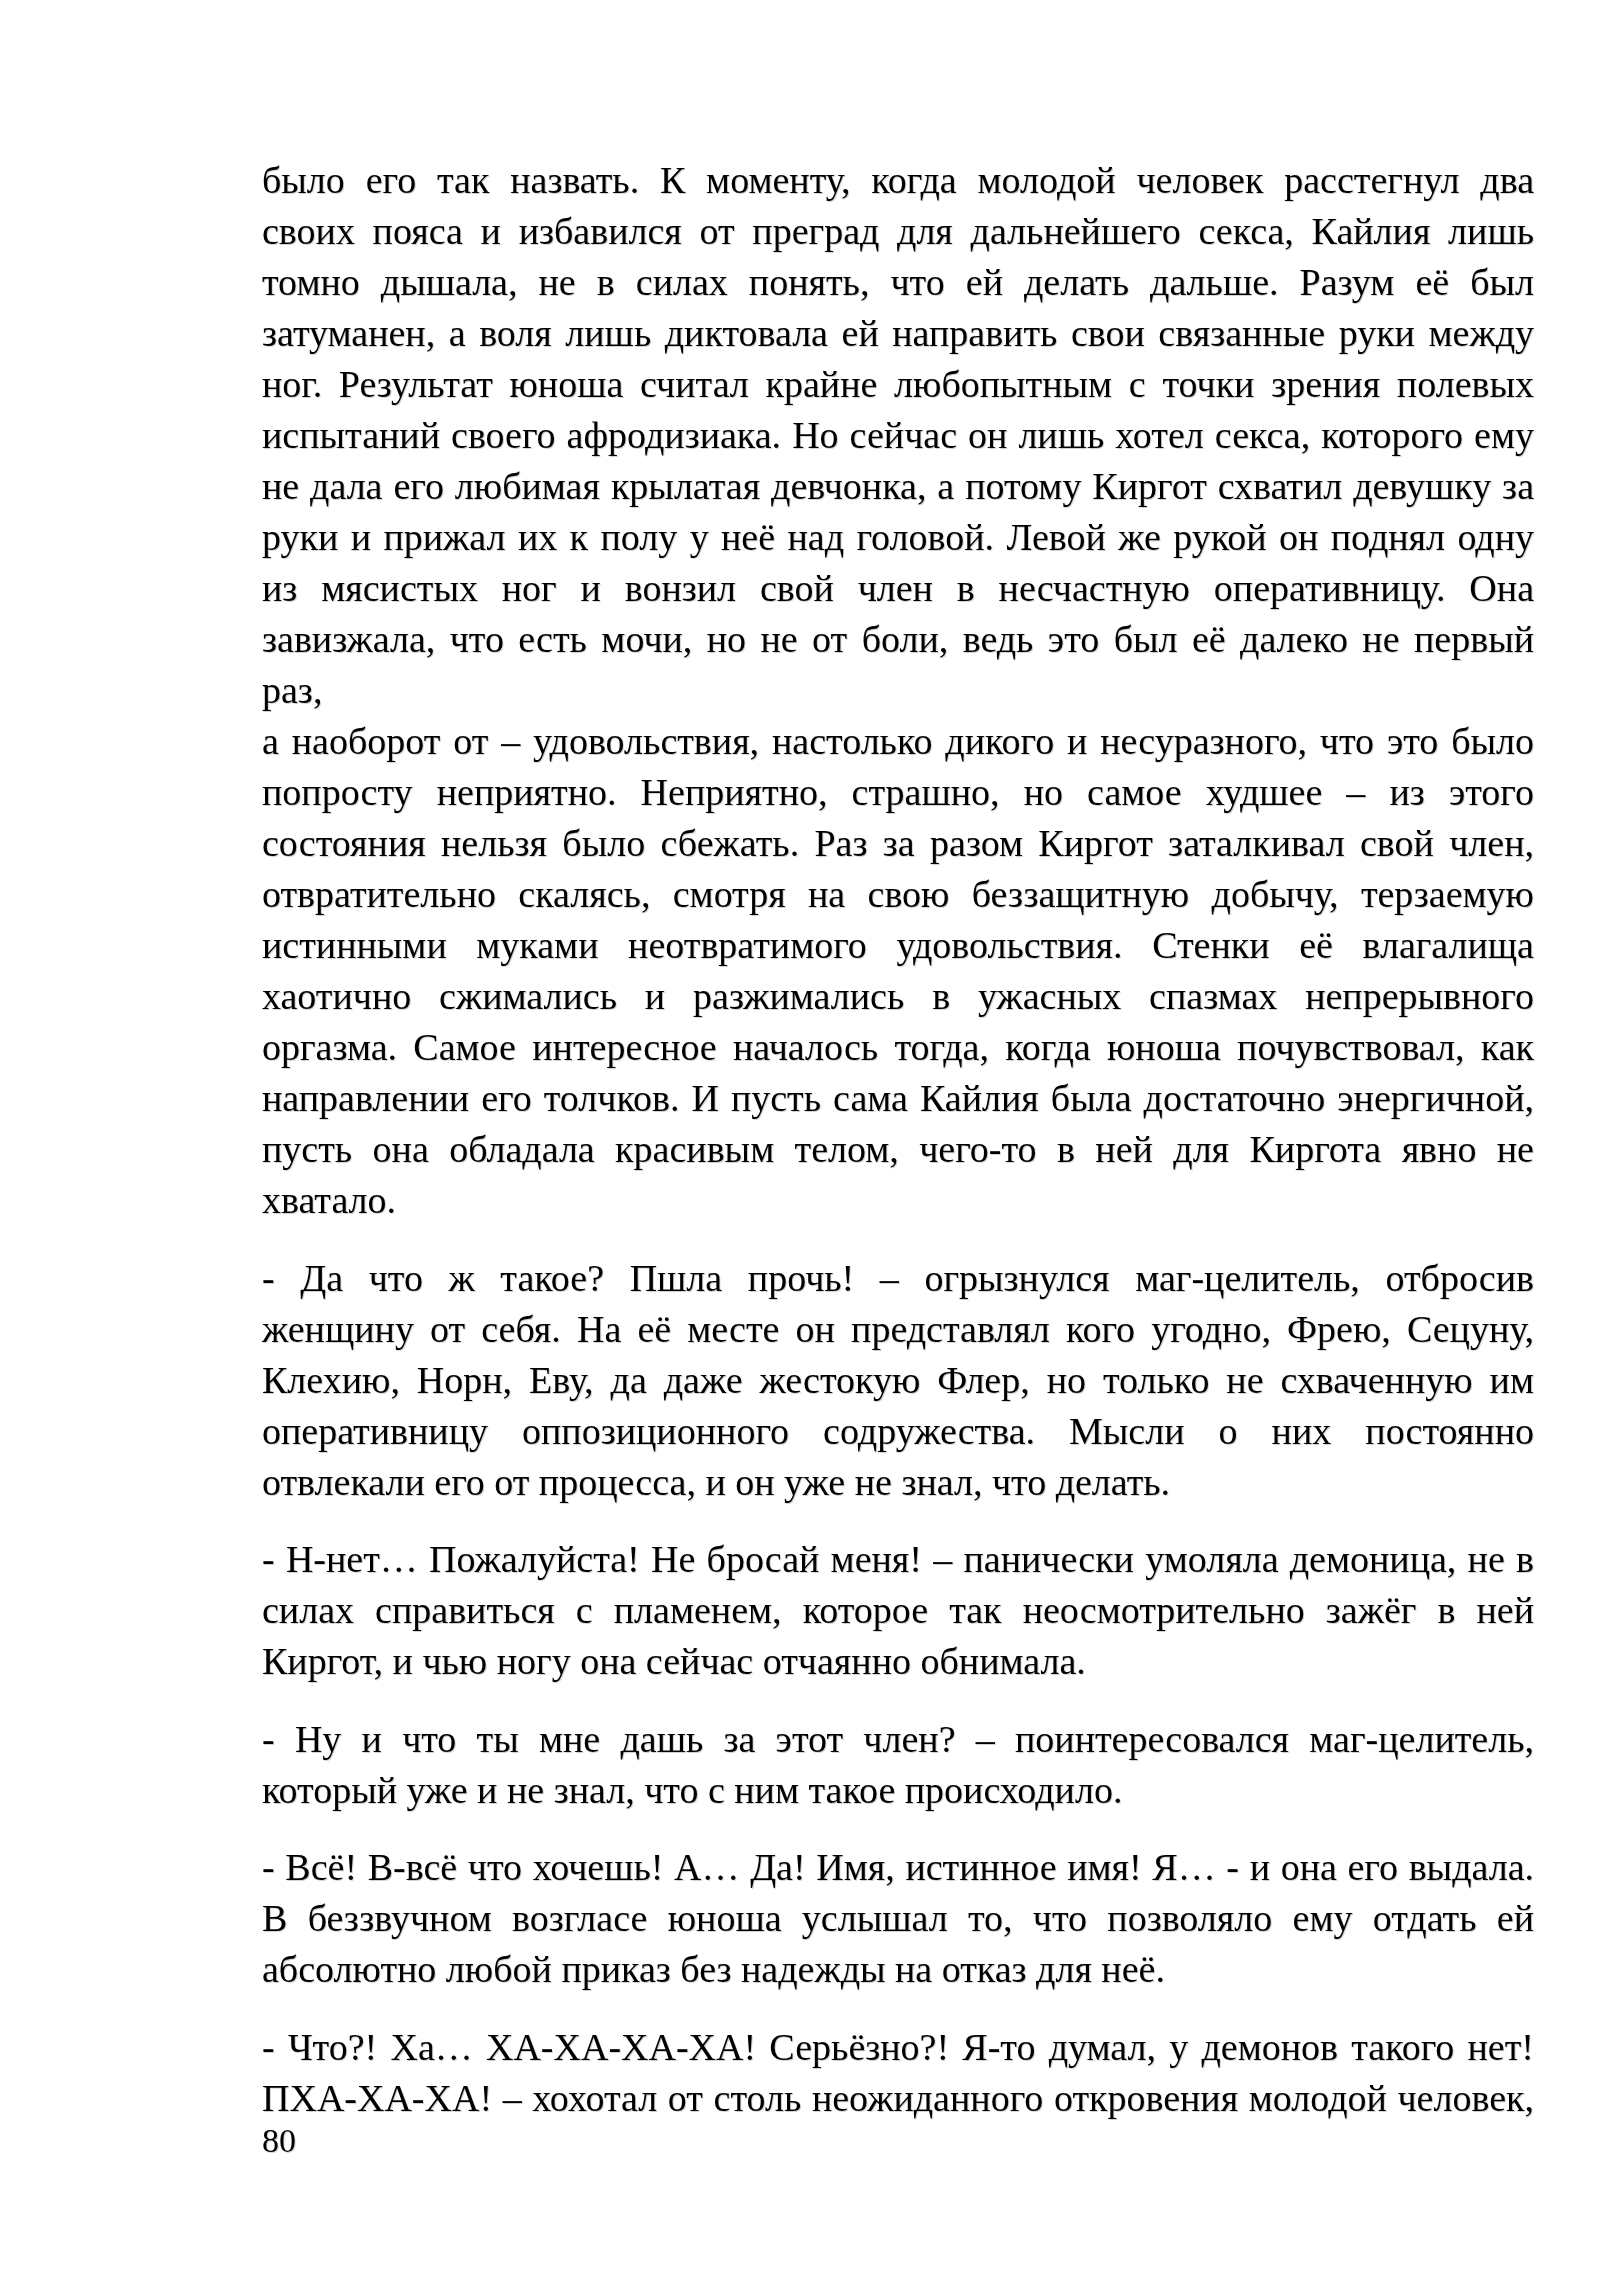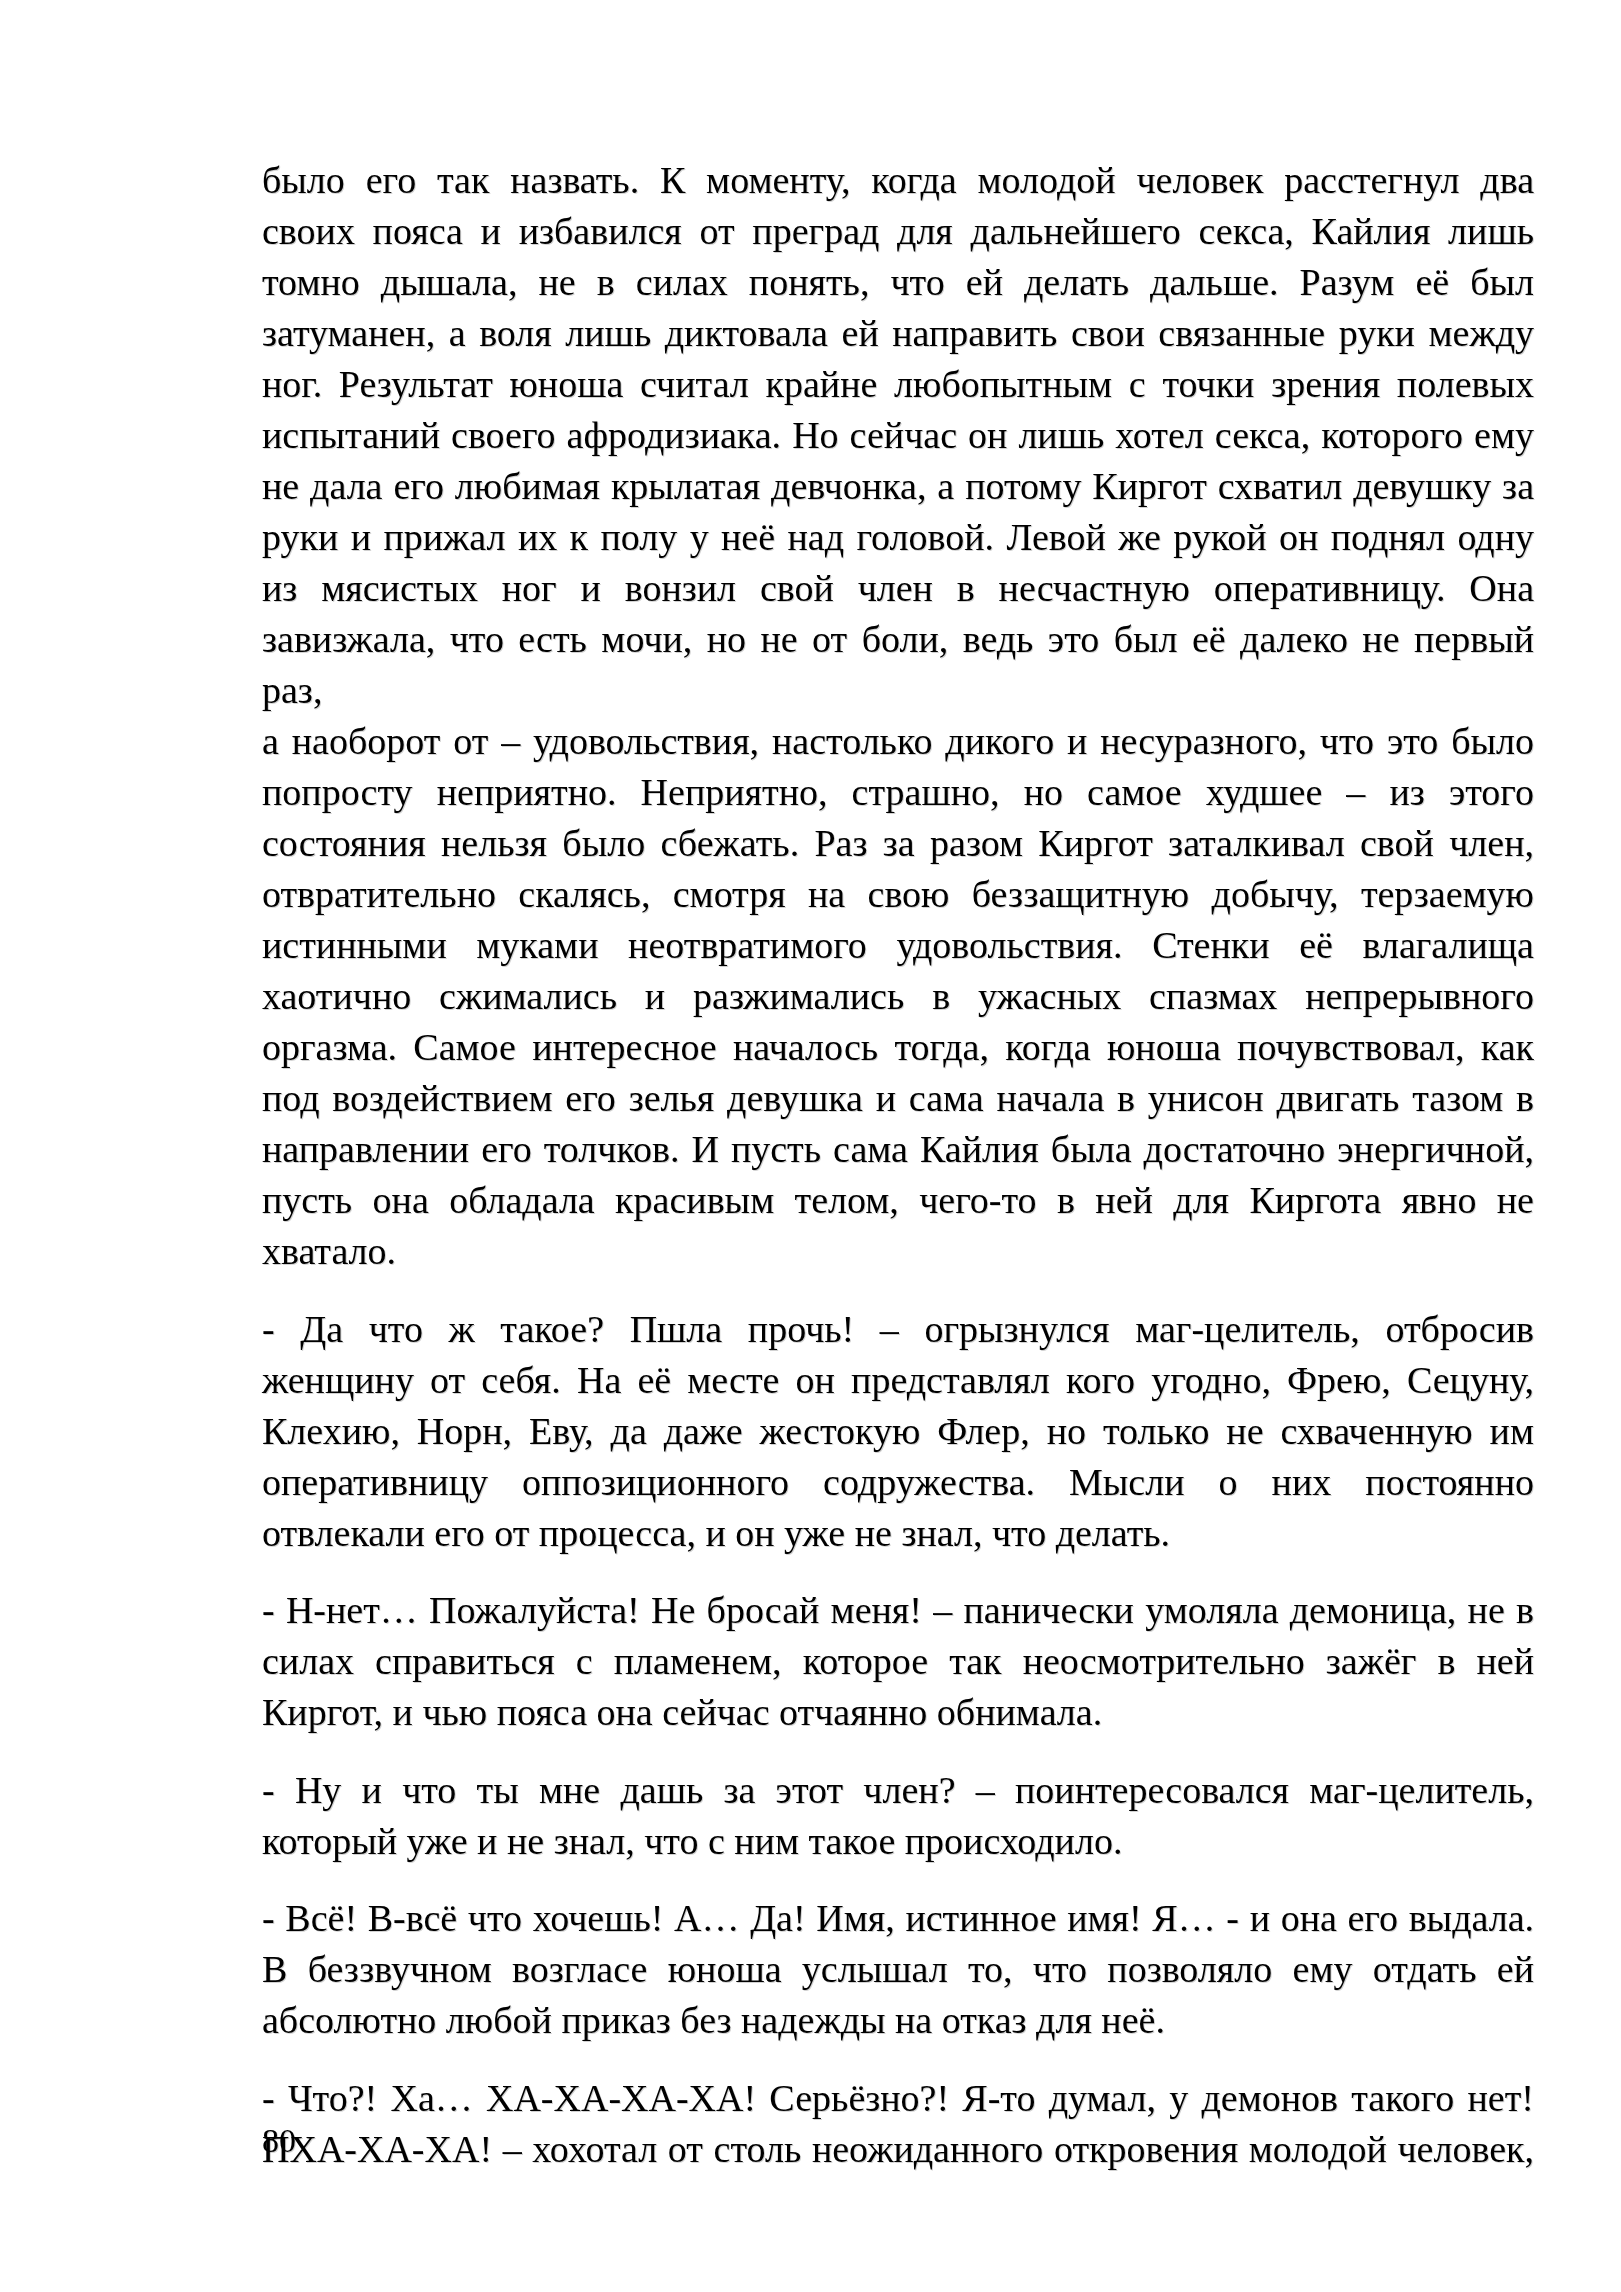--- a/index.html
+++ b/index.html
@@ -69,36 +69,35 @@
         <div class="line">руки и прижал их к полу у неё над головой. Левой же рукой он поднял одну</div>
         <div class="line">из мясистых ног и вонзил свой член в несчастную оперативницу. Она</div>
         <div class="line">завизжала, что есть мочи, но не от боли, ведь это был её далеко не первый раз,</div>
         <div class="line">а наоборот от – удовольствия, настолько дикого и несуразного, что это было</div>
         <div class="line">попросту неприятно. Неприятно, страшно, но самое худшее – из этого</div>
         <div class="line">состояния нельзя было сбежать. Раз за разом Киргот заталкивал свой член,</div>
         <div class="line">отвратительно скалясь, смотря на свою беззащитную добычу, терзаемую</div>
         <div class="line">истинными муками неотвратимого удовольствия. Стенки её влагалища</div>
         <div class="line">хаотично сжимались и разжимались в ужасных спазмах непрерывного</div>
         <div class="line">оргазма. Самое интересное началось тогда, когда юноша почувствовал, как</div>
-        <div class="line">под воздействием его зелья девушка и сама начала в унисон двигать тазом в</div>
         <div class="line">направлении его толчков. И пусть сама Кайлия была достаточно энергичной,</div>
         <div class="line">пусть она обладала красивым телом, чего-то в ней для Киргота явно не</div>
         <div class="line last">хватало.</div>
       </div>
       <div class="paragraph">
         <div class="line">- Да что ж такое? Пшла прочь! – огрызнулся маг-целитель, отбросив</div>
         <div class="line">женщину от себя. На её месте он представлял кого угодно, Фрею, Сецуну,</div>
         <div class="line">Клехию, Норн, Еву, да даже жестокую Флер, но только не схваченную им</div>
         <div class="line">оперативницу оппозиционного содружества. Мысли о них постоянно</div>
         <div class="line last">отвлекали его от процесса, и он уже не знал, что делать.</div>
       </div>
       <div class="paragraph">
         <div class="line">- Н-нет… Пожалуйста! Не бросай меня! – панически умоляла демоница, не в</div>
         <div class="line">силах справиться с пламенем, которое так неосмотрительно зажёг в ней</div>
-        <div class="line last">Киргот, и чью пояса она сейчас отчаянно обнимала.</div>
+        <div class="line last">Киргот, и чью ногу она сейчас отчаянно обнимала.</div>
       </div>
       <div class="paragraph">
         <div class="line">- Ну и что ты мне дашь за этот член? – поинтересовался маг-целитель,</div>
         <div class="line last">который уже и не знал, что с ним такое происходило.</div>
       </div>
       <div class="paragraph">
         <div class="line">- Всё! В-всё что хочешь! А… Да! Имя, истинное имя! Я… - и она его выдала.</div>
         <div class="line">В беззвучном возгласе юноша услышал то, что позволяло ему отдать ей</div>
         <div class="line last">абсолютно любой приказ без надежды на отказ для неё.</div>
       </div>

